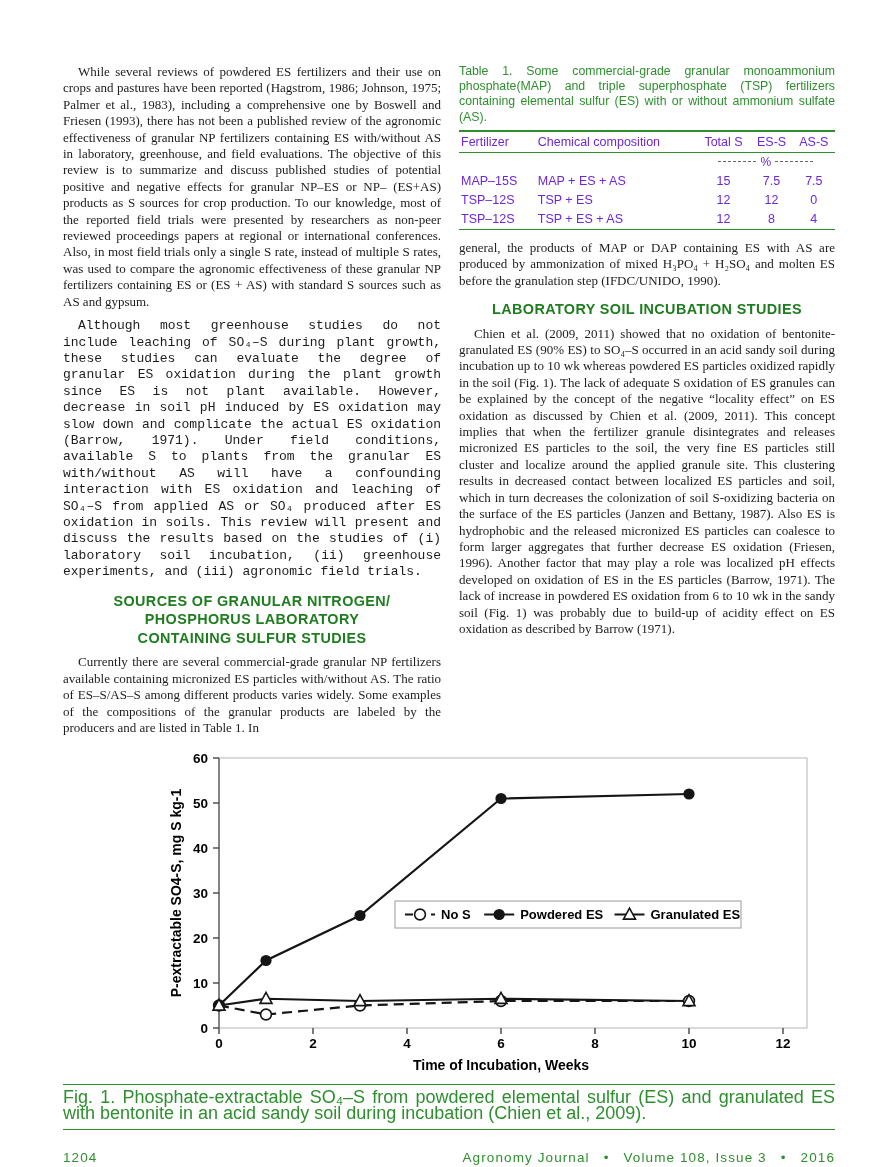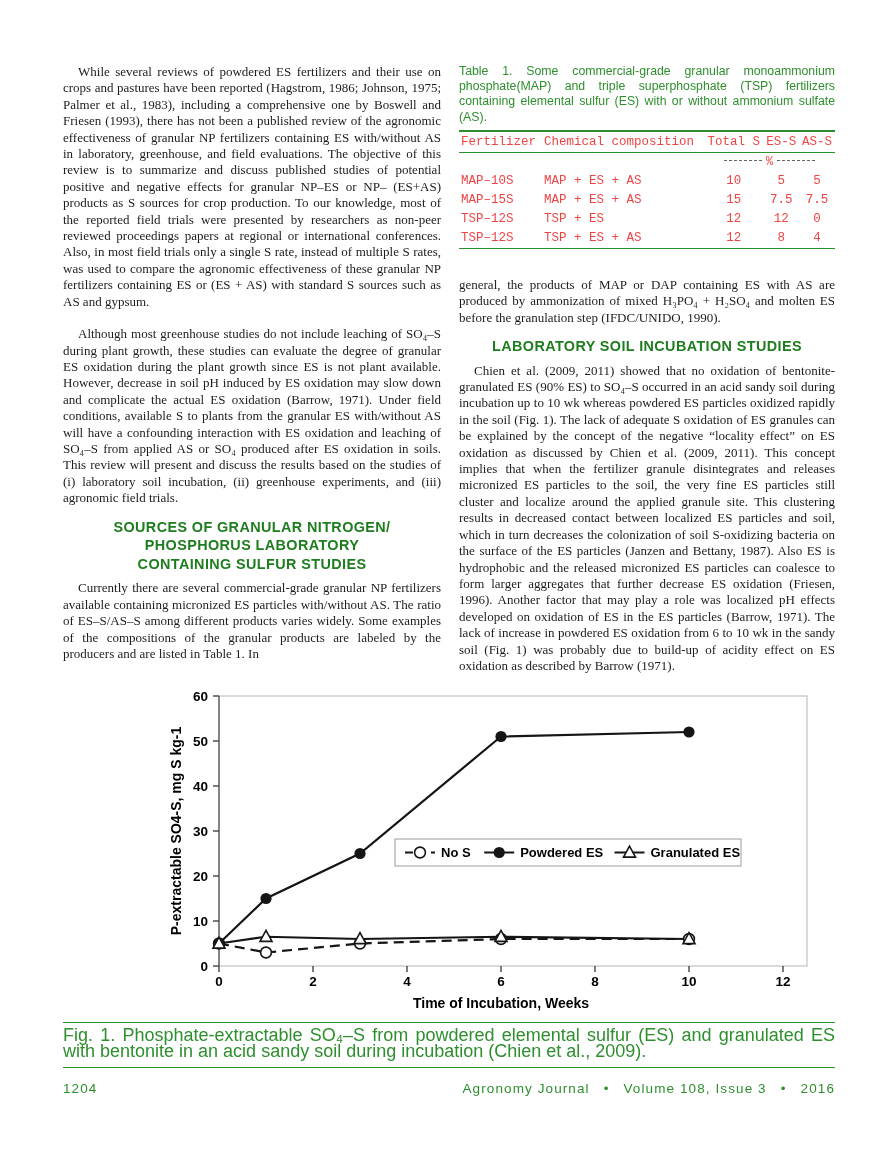--- a/index.html
+++ b/index.html
@@ -17,39 +17,39 @@
   }
   .page{padding:64px 57px 0 63px;width:892px;}
   .cols{display:flex;gap:18px;align-items:flex-start;}
   .col-left{width:378px;}
   .col-right{width:376px;}
   p.body{
     font-size:13px;line-height:16.4px;text-align:justify;
     margin:0;color:var(--body-text);
   }
   p.body.indent{text-indent:15px;}
-  p.body + p.body{margin-top:16px;}
+  p.body + p.body{margin-top:8px;font-family:Liberation Mono, monospace;}
   .section-heading{
     font-family:"Liberation Sans","DejaVu Sans",sans-serif;
     font-weight:bold;color:var(--green-heading);
     font-size:14.4px;line-height:18.6px;text-align:center;
     letter-spacing:0.4px;margin:11px 0 7px 0;
   }
   
   .tbl-caption{
     font-family:"Liberation Sans","DejaVu Sans",sans-serif;
     font-size:12.3px;line-height:15.2px;color:var(--green-caption);
     text-align:justify;margin:0 0 5px 0;
   }
   table.t1{
     width:100%;border-collapse:collapse;
-    font-family:Liberation Mono, monospace;
-    font-size:12.5px;color:#ef4444;
+    font-family:Liberation Sans, sans-serif;
+    font-size:12.5px;color:#6d28d9;
     border-bottom:1.5px solid var(--green-rule);
-    margin-bottom:28px;
+    margin-bottom:10px;
   }
   table.t1 thead tr{
     border-top:2px solid var(--green-rule);
     border-bottom:1px solid var(--green-rule);
   }
   table.t1 th{font-weight:normal;padding:3px 2px;white-space:nowrap;}
   table.t1 td{padding:2.5px 2px;white-space:nowrap;}
   .al{text-align:left;} .ac{text-align:center;}
   .unit-cell{text-align:center;padding:1px 0 2px 0;font-size:12px;}
   .dash{display:inline-block;width:38px;border-top:1px dashed #666;vertical-align:middle;margin:0 4px 3px 4px;}
@@ -59,21 +59,21 @@
   .fig-caption{
     margin-top:2px;border-top:1.5px solid var(--green-rule);
     padding:5px 0 8px 0;
     font-family:"Liberation Sans","DejaVu Sans",sans-serif;
     font-size:18px;line-height:15.5px;color:var(--green-caption);
     text-align:justify;
   }
   
   .footer{
     border-top:1.5px solid var(--green-rule);
-    padding-top:13px;display:flex;justify-content:space-between;align-items:baseline;
+    padding-top:20px;display:flex;justify-content:space-between;align-items:baseline;
     font-family:"Liberation Sans","DejaVu Sans",sans-serif;
     font-size:13.5px;color:var(--green-caption);
     letter-spacing:1.1px;
   }
   .footer-right{display:flex;gap:14px;align-items:baseline;}
 </style>
 </head>
 <body>
 
 <div class="page">
@@ -102,27 +102,20 @@
             <th class="ac">ES-S</th>
             <th class="ac">AS-S</th>
           </tr>
         </thead>
         <tbody>
           <tr>
             <td></td>
               <td></td>
             <td colspan="3" class="unit-cell"><span class="dash"></span><span>%</span><span class="dash"></span></td>
           </tr>
-        <tr>
-              <td class="al">MAP–10S</td>
-              <td class="al">MAP + ES + AS</td>
-              <td class="ac">10</td>
-              <td class="ac">5</td>
-              <td class="ac">5</td>
-            </tr>
             <tr>
               <td class="al">MAP–15S</td>
               <td class="al">MAP + ES + AS</td>
               <td class="ac">15</td>
               <td class="ac">7.5</td>
               <td class="ac">7.5</td>
             </tr>
             <tr>
               <td class="al">TSP–12S</td>
               <td class="al">TSP + ES</td>

